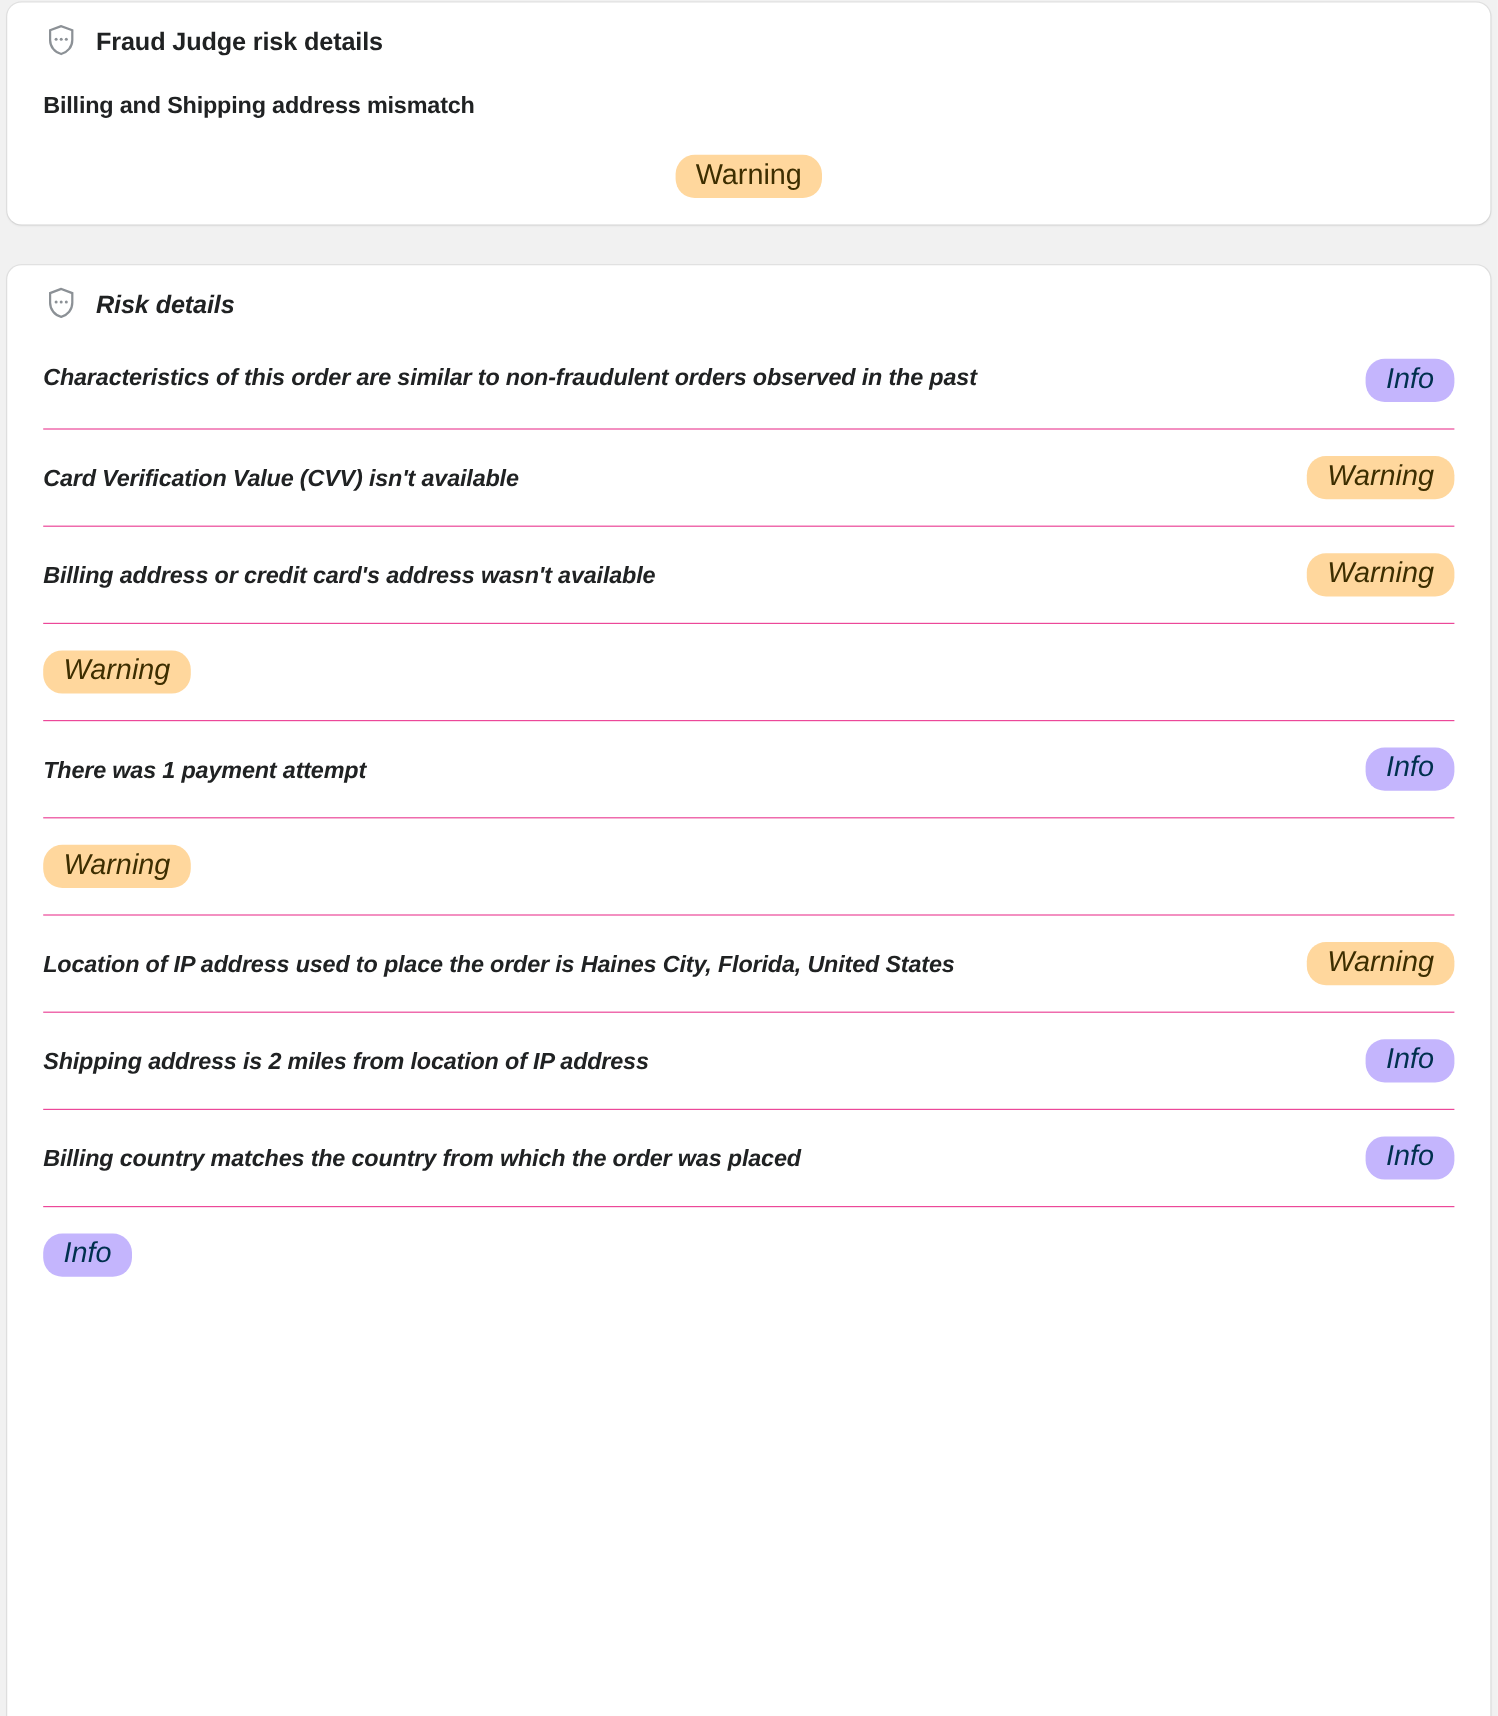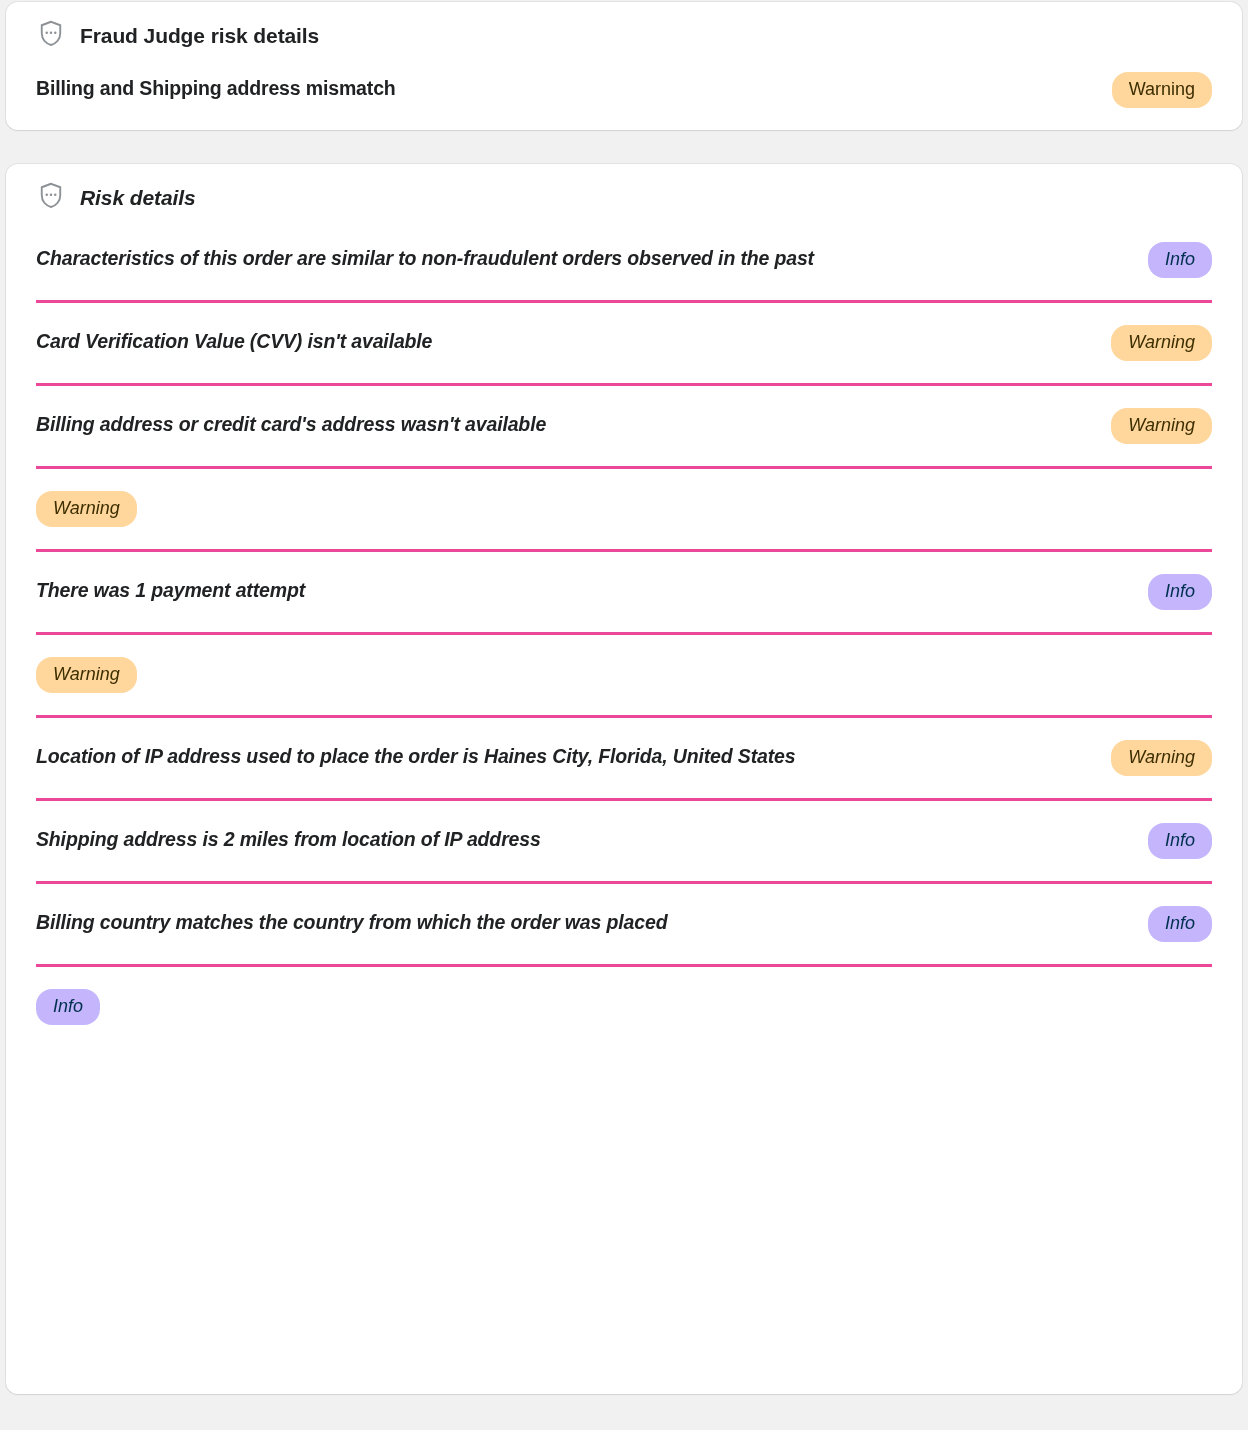--- a/index.html
+++ b/index.html
@@ -56,38 +56,40 @@
   }
   .row {
     display: flex;
     align-items: flex-start;
     justify-content: space-between;
     gap: 24px;
     padding: 22px 0 22px 0;
     min-height: 34px;
   }
   .row + .row {
-    border-top: 3px solid #ec4899;
+    border-top: 1px solid #ec4899;
+    align-items: flex-end;
   }
   .first .row {
     padding: 14px 0 22px 0;
+    flex-direction: column;
   }
   .row-text {
     font-size: 19.5px;
     font-weight: bold;
     color: #202223;
     line-height: 33px;
     letter-spacing: -0.15px;
     max-width: 1020px;
   }
   .badge {
     flex: 0 0 auto;
     border-radius: 16px;
     padding: 5px 17px 7px 17px;
-    font-size: 18px;
+    font-size: 24px;
     font-weight: normal;
     line-height: 24px;
     white-space: nowrap;
     align-self: center;
   }
   .badge-warning {
     background: #ffd79d;
     color: #3d2e00;
   }
   .badge-info {

